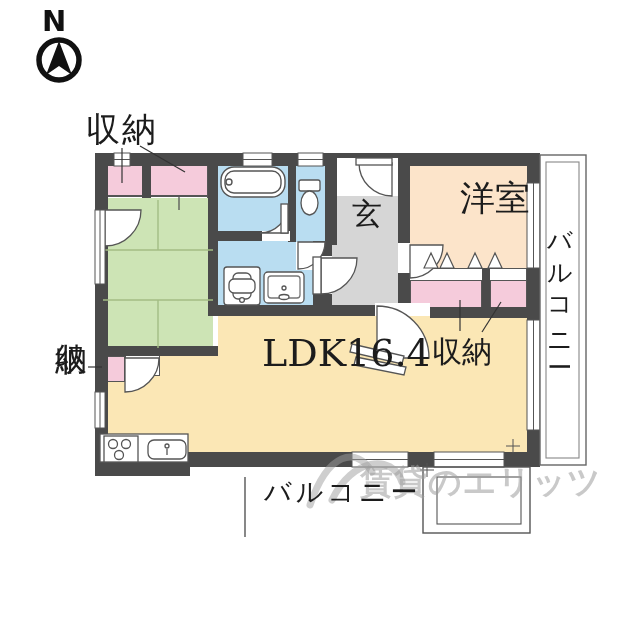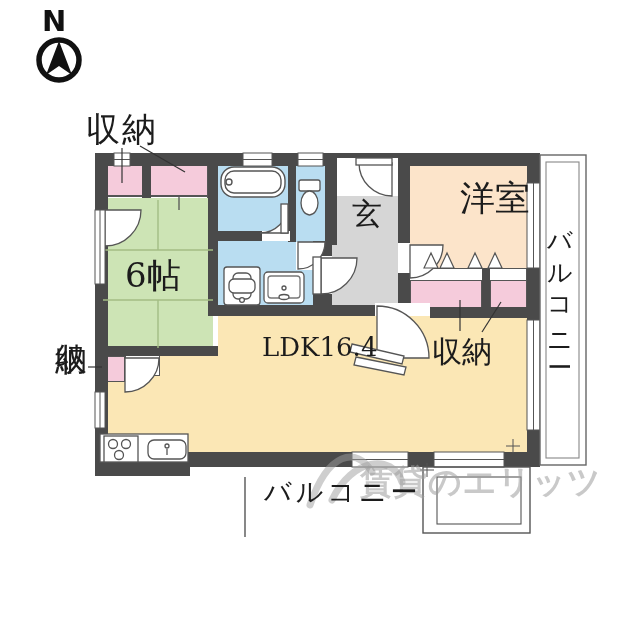--- a/index.html
+++ b/index.html
@@ -217,22 +217,21 @@
 
     <g fill="none" stroke="rgba(158,158,158,0.5)" stroke-width="7" stroke-linecap="round">
       <path d="M 310,505 C 328,452 356,446 372,472"></path>
       <path d="M 332,500 C 352,458 392,453 402,482"></path>
     </g>
   </svg>
 
   <div id="watermark">賃貸のエリッツ</div>
 
   <div class="lbl" style="left:86px;top:112px;font-size:34px;letter-spacing:2px;">収納</div>
-  <div class="lbl" style="left:125px;top:258px;font-size:34px;">6帖</div>
   <div class="lbl" style="left:352px;top:198px;font-size:30px;">玄</div>
   <div class="lbl" style="left:424px;top:180px;font-size:35px;margin-left:36px;">洋室</div>
-  <div class="lbl" style="left:262px;top:334px;font-size:26px;">LDK16.4</div>
+  <div class="lbl" style="left:262px;top:334px;font-size:38px;">LDK16.4</div>
   <div class="lbl" style="left:432px;top:336px;font-size:30px;">収納</div>
   <div class="lbl vert" style="left:54px;top:318px;font-size:32px;">収納</div>
   <div class="lbl" style="left:264px;top:478px;font-size:27px;letter-spacing:4px;">バルコニー</div>
   <div class="lbl vert" style="left:546px;top:212px;font-size:25px;letter-spacing:7px;">バルコニー</div>
 
 </div>
 
 </body></html>

